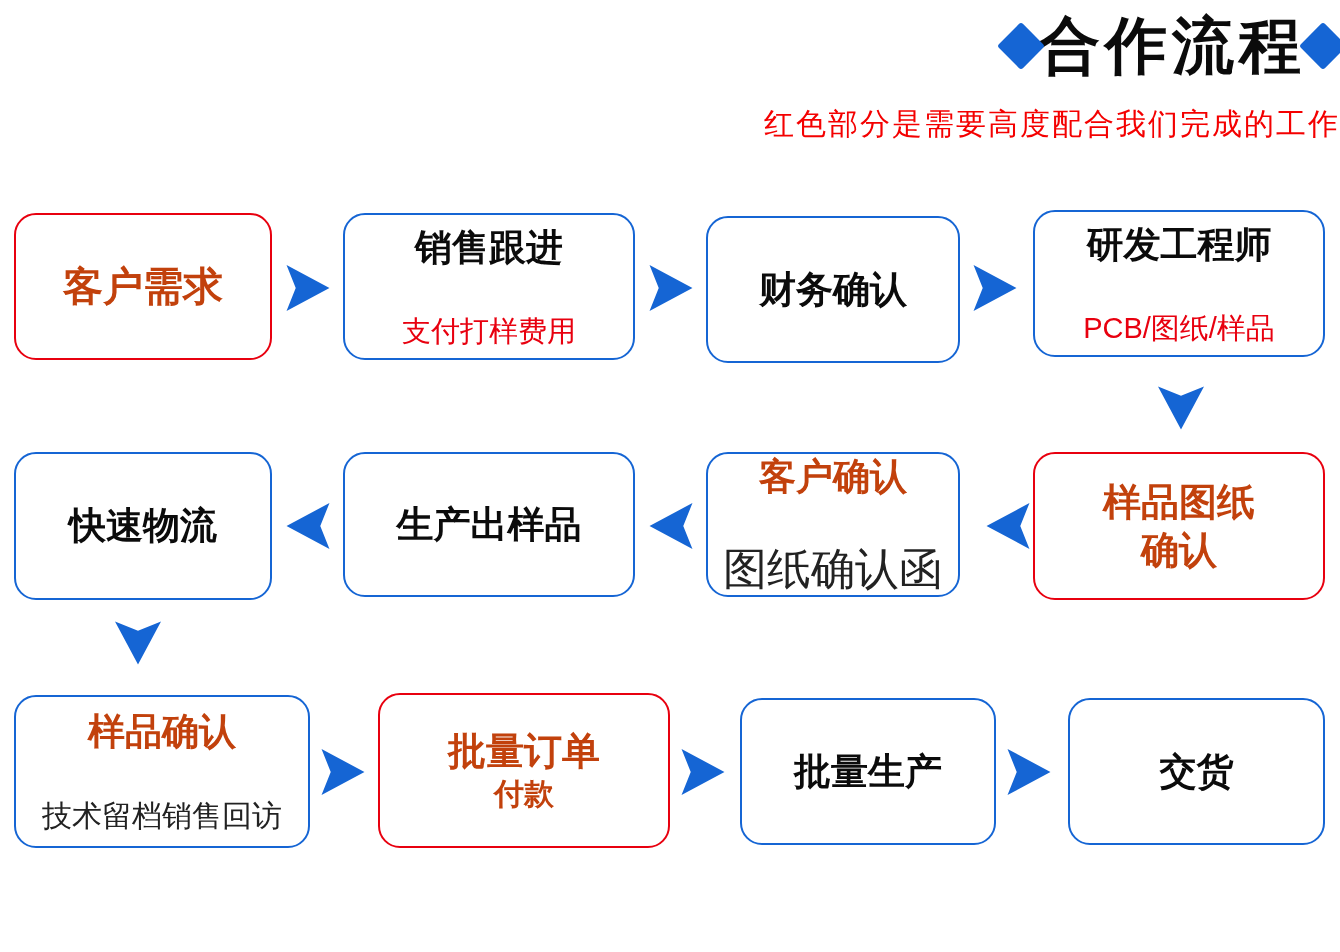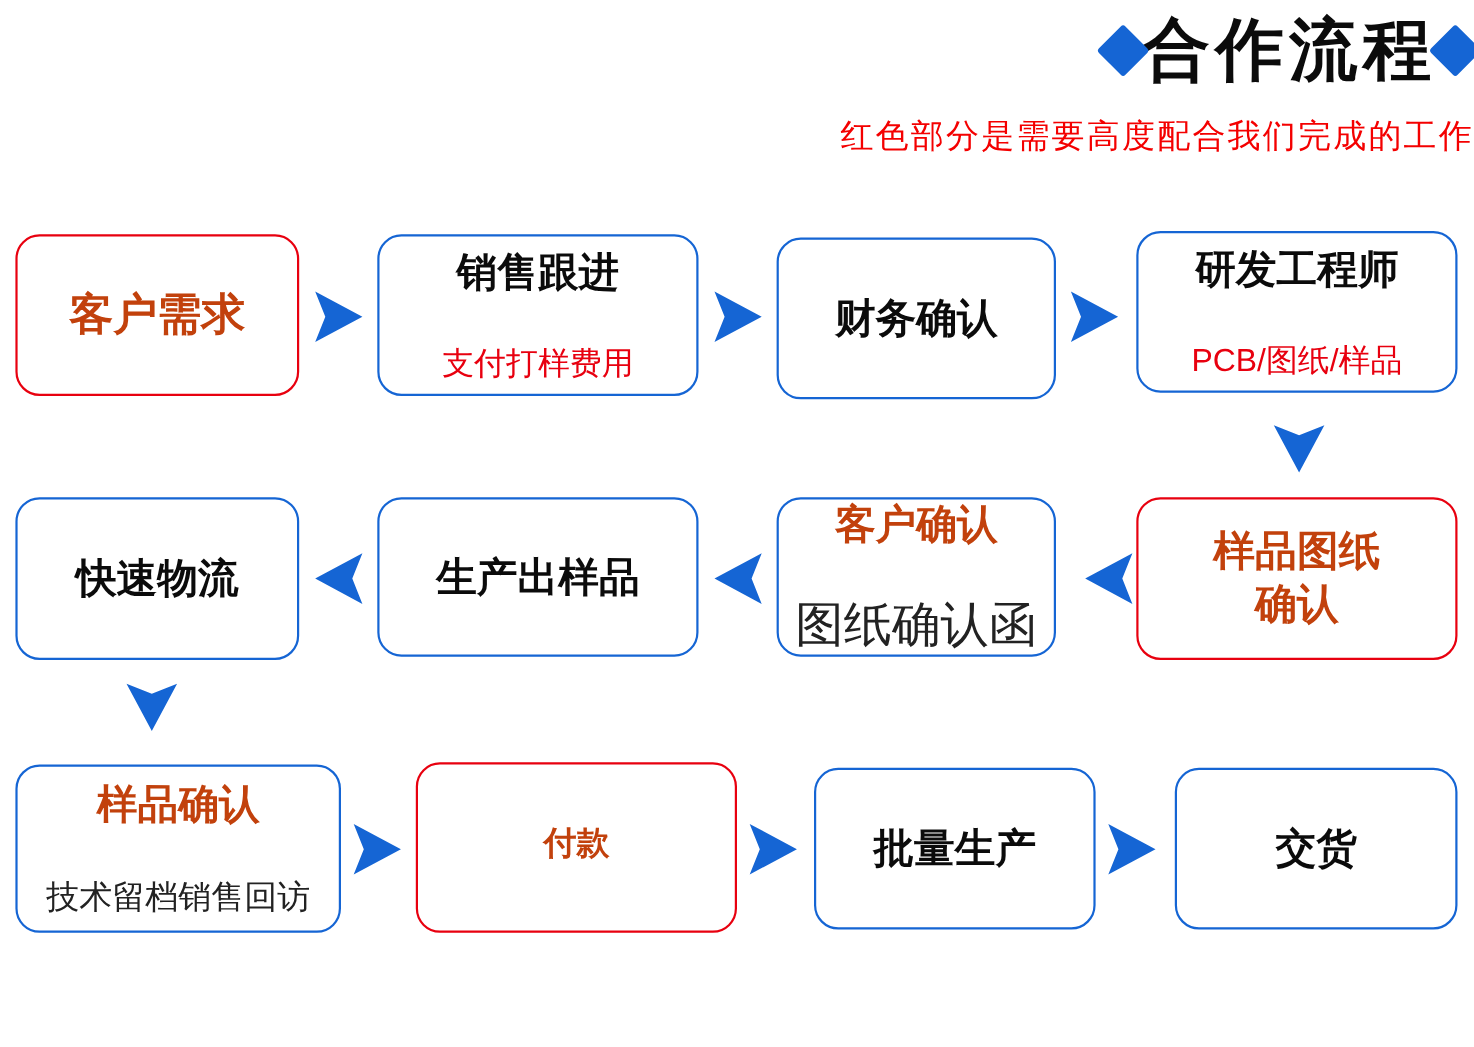--- a/index.html
+++ b/index.html
@@ -108,20 +108,21 @@
   <div class="node blue" style="left:14px;top:695px;width:296px;height:153px">
     <div class="t red">样品确认</div>
     <div class="s black" style="font-size:30px">技术留档销售回访</div>
   </div>
 
   <svg class="arrow" style="left:320px;top:742px" width="46" height="60" viewBox="0 0 60 64">
     <polygon points="2,2 14,32 2,62 58,32" fill="#1565d4"></polygon>
   </svg>
 
   <div class="node red" style="left:378px;top:693px;width:292px;height:155px">
+    <div class="t red" style="font-size:38px">批量订单</div>
     <div class="t red" style="font-size:30px;margin-top:-6px">付款</div>
   </div>
 
   <svg class="arrow" style="left:680px;top:742px" width="46" height="60" viewBox="0 0 60 64">
     <polygon points="2,2 14,32 2,62 58,32" fill="#1565d4"></polygon>
   </svg>
 
   <div class="node blue" style="left:740px;top:698px;width:256px;height:147px">
     <div class="t black">批量生产</div>
   </div>

